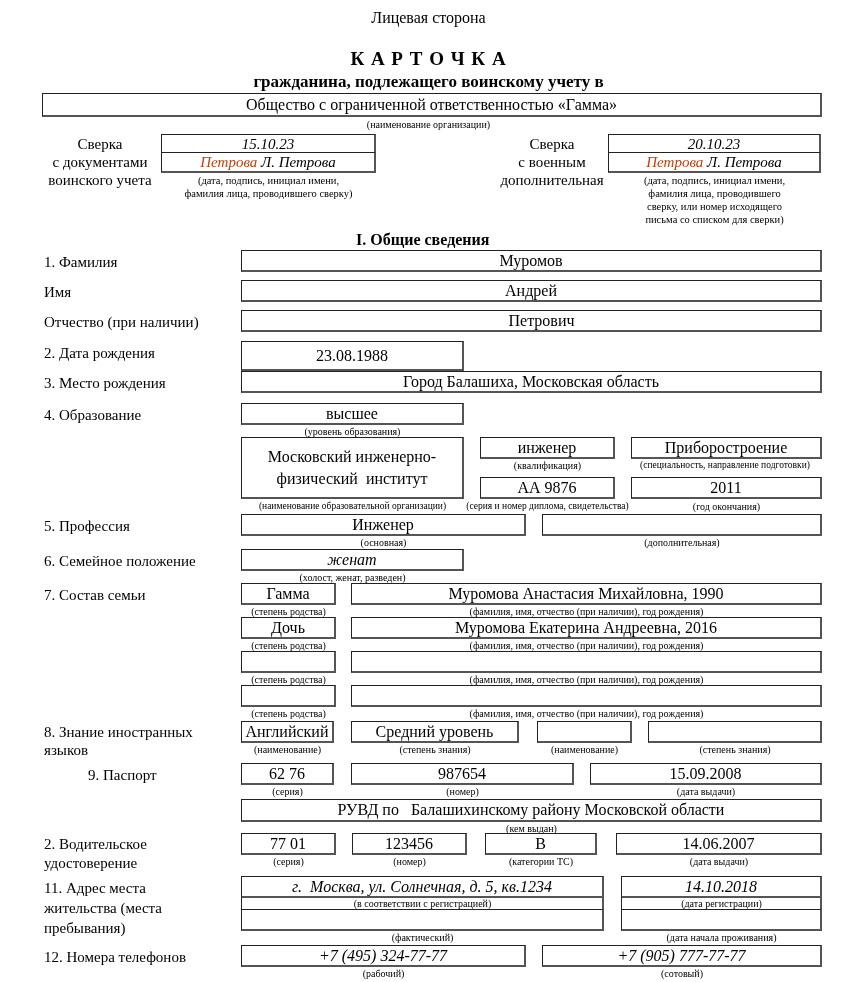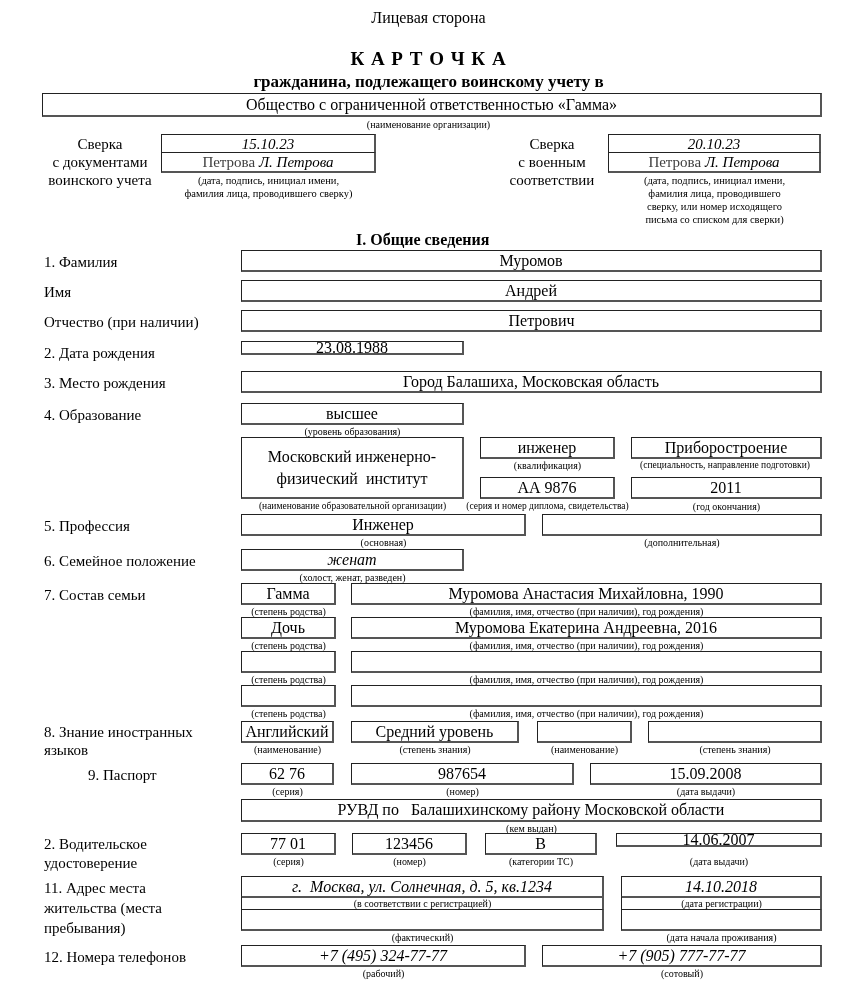--- a/index.html
+++ b/index.html
@@ -6,21 +6,21 @@
     body { width: 857px; height: 982px; position: relative; overflow: hidden;
            font-family: "Liberation Serif", serif; color: #000; }
     .abs { position: absolute; }
     .t { position: absolute; white-space: nowrap; font-size: 15px; line-height: 18px; }
     .c { text-align: center; }
     .box { position: absolute; box-sizing: border-box; border: 1px solid #222;
            border-right: 2px solid #555; border-bottom: 2px solid #555;
            display: flex; align-items: center; justify-content: center;
            font-size: 16px; line-height: 18px; background: #fff; overflow: hidden; white-space: nowrap; }
     .it { font-style: italic; }
-    .sig { color: #404040; }
+    .sig { color: #c2410c; font-style: italic; }
     .cap { position: absolute; font-size: 10px; line-height: 11px; text-align: center; white-space: nowrap; }
     .lbl { position: absolute; font-size: 15px; line-height: 20px; white-space: nowrap; }
   </style>
 </head>
 <body>
 
 <div class="t c" style="left:0;width:857px;top:9px;font-size:16px;">Лицевая сторона</div>
 <div class="t c" style="left:0;width:857px;top:50px;font-size:19px;font-weight:bold;letter-spacing:1px;">К А Р Т О Ч К А</div>
 <div class="t c" style="left:0;width:857px;top:73px;font-size:17px;font-weight:bold;">гражданина, подлежащего воинскому учету в</div>
 <div class="box" style="left:42px;top:93px;width:780px;height:24px;font-size:16px;">Общество с ограниченной ответственностью «Гамма»</div>
@@ -36,21 +36,21 @@
   <span class="sig">Петрова</span>&nbsp;<span class="it">Л. Петрова</span>
 </div>
 <div class="cap" style="left:161px;width:215px;top:174px;font-size:10.5px;line-height:13px;">
   <div>(дата, подпись, инициал имени,</div>
   <div>фамилия лица, проводившего сверку)</div>
 </div>
 
 <div class="abs" style="left:497px;top:135px;width:110px;">
   <div class="t c" style="position:relative;width:110px;line-height:18px;">Сверка</div>
   <div class="t c" style="position:relative;width:110px;line-height:18px;">с военным</div>
-  <div class="t c" style="position:relative;width:110px;line-height:18px;">соответствии</div>
+  <div class="t c" style="position:relative;width:110px;line-height:18px;">дополнительная</div>
 </div>
 <div class="box it" style="left:608px;top:134px;width:213px;height:20px;font-size:15px;">20.10.23</div>
 <div class="box" style="left:608px;top:152px;width:213px;height:21px;font-size:15px;">
   <span class="sig">Петрова</span>&nbsp;<span class="it">Л. Петрова</span>
 </div>
 <div class="cap" style="left:608px;width:213px;top:174px;font-size:10.5px;line-height:13px;">
   <div>(дата, подпись, инициал имени,</div>
   <div>фамилия лица, проводившего</div>
   <div>сверку, или номер исходящего</div>
   <div>письма со списком для сверки)</div>
@@ -61,21 +61,21 @@
 <div class="lbl" style="left:44px;top:252px;">1. Фамилия</div>
 <div class="box" style="left:241px;top:250px;width:581px;height:22px;">Муромов</div>
 
 <div class="lbl" style="left:44px;top:282px;">Имя</div>
 <div class="box" style="left:241px;top:280px;width:581px;height:22px;">Андрей</div>
 
 <div class="lbl" style="left:44px;top:312px;">Отчество (при наличии)</div>
 <div class="box" style="left:241px;top:310px;width:581px;height:22px;padding-left:21px;">Петрович</div>
 
 <div class="lbl" style="left:44px;top:343px;">2. Дата рождения</div>
-<div class="box" style="left:241px;top:341px;width:223px;height:14px;">23.08.1988</div>
+<div class="box" style="left:241px;top:341px;width:223px;height:30px;">23.08.1988</div>
 
 <div class="lbl" style="left:44px;top:373px;">3. Место рождения</div>
 <div class="box" style="left:241px;top:371px;width:581px;height:22px;">Город Балашиха, Московская область</div>
 
 <div class="lbl" style="left:44px;top:405px;">4. Образование</div>
 <div class="box" style="left:241px;top:403px;width:223px;height:22px;">высшее</div>
 <div class="cap" style="left:241px;width:223px;top:426px;">(уровень образования)</div>
 
 <div class="box" style="left:241px;top:437px;width:223px;height:62px;flex-direction:column;">
   <div style="line-height:22px;">Московский инженерно-</div>
@@ -151,21 +151,21 @@
 <div class="abs" style="left:44px;top:835px;">
   <div class="lbl" style="position:relative;line-height:19px;">2. Водительское</div>
   <div class="lbl" style="position:relative;line-height:19px;">удостоверение</div>
 </div>
 <div class="box" style="left:241px;top:833px;width:95px;height:22px;">77 01</div>
 <div class="cap" style="left:241px;width:95px;top:856px;">(серия)</div>
 <div class="box" style="left:352px;top:833px;width:115px;height:22px;">123456</div>
 <div class="cap" style="left:352px;width:115px;top:856px;">(номер)</div>
 <div class="box" style="left:485px;top:833px;width:112px;height:22px;">B</div>
 <div class="cap" style="left:485px;width:112px;top:856px;">(категории ТС)</div>
-<div class="box" style="left:616px;top:833px;width:206px;height:14px;">14.06.2007</div>
+<div class="box" style="left:616px;top:833px;width:206px;height:22px;">14.06.2007</div>
 <div class="cap" style="left:616px;width:206px;top:856px;">(дата выдачи)</div>
 
 <div class="abs" style="left:44px;top:878px;">
   <div class="lbl" style="position:relative;line-height:20px;">11. Адрес места</div>
   <div class="lbl" style="position:relative;line-height:20px;">жительства (места</div>
   <div class="lbl" style="position:relative;line-height:20px;">пребывания)</div>
 </div>
 <div class="box it" style="left:241px;top:876px;width:363px;height:22px;white-space:pre;">г.  Москва, ул. Солнечная, д. 5, кв.1234</div>
 <div class="abs" style="left:241px;top:897px;width:1px;height:12px;background:#222;"></div>
 <div class="abs" style="left:602px;top:897px;width:2px;height:12px;background:#555;"></div>

